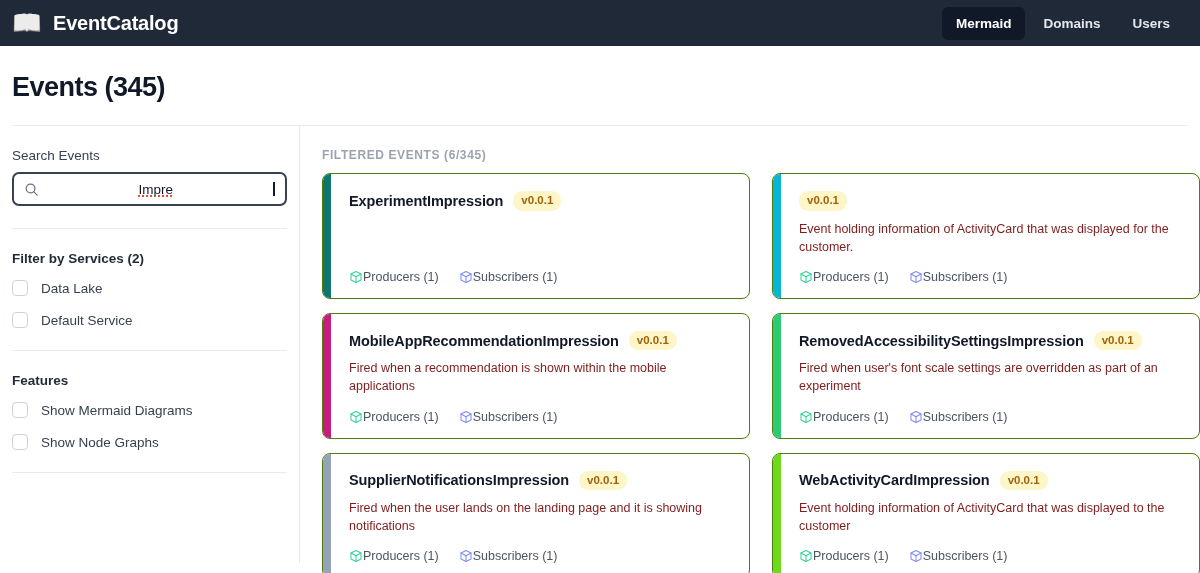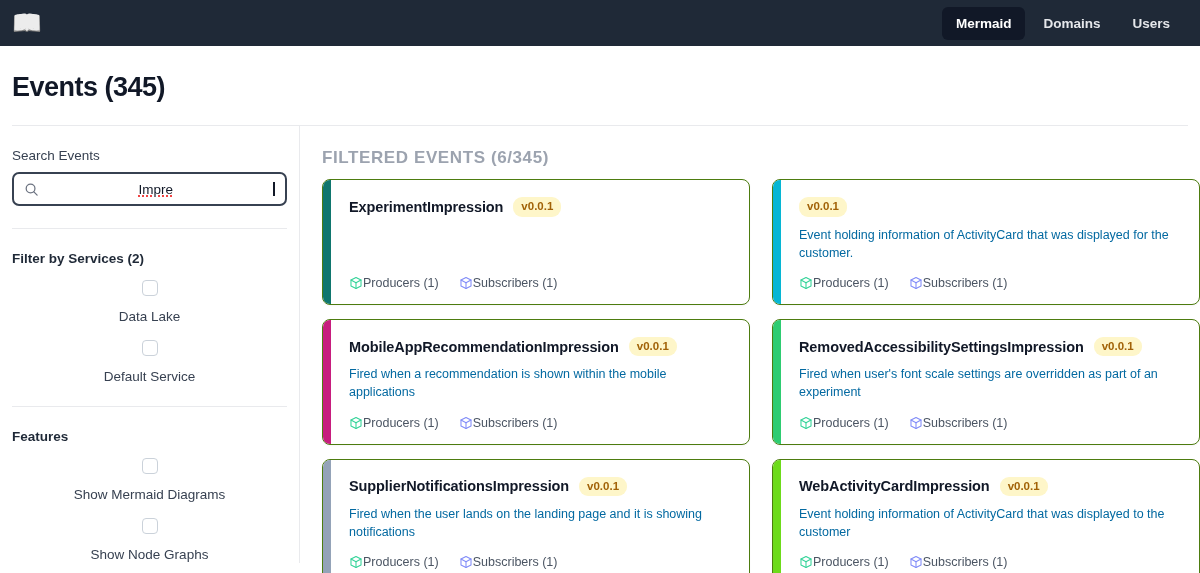--- a/index.html
+++ b/index.html
@@ -139,42 +139,41 @@
     font-weight: bold;
     color: #1f2937;
     margin: 22px 0 14px 0;
   }
   .check-row {
     display: flex;
     align-items: center;
     gap: 13px;
     margin-bottom: 16px;
     cursor: pointer;
-    flex-direction: column;
   }
   .checkbox {
     width: 16px; height: 16px;
     flex: 0 0 16px;
     border: 1px solid #cbd2da;
     border-radius: 4px;
     background: #fff;
   }
   .check-label {
     font-size: 13.5px;
     color: #374151;
   }
 
   
   .main {
     flex: 1 1 auto;
     padding: 22px 0 0 22px;
     min-width: 0;
   }
   .filtered-label {
-    font-size: 17px;
+    font-size: 12px;
     font-weight: bold;
     letter-spacing: 0.6px;
     color: #9ca3af;
     margin-bottom: 11px;
   }
 
   .card-grid {
     display: grid;
     grid-template-columns: 1fr 1fr;
     gap: 14px 22px;
@@ -219,21 +218,21 @@
     color: #a16207;
     background: #fef6c9;
     border-radius: 9px;
     padding: 2px 8px;
     line-height: 1.35;
     white-space: nowrap;
   }
   .card-desc {
     font-size: 12.5px;
     line-height: 1.45;
-    color: #0369a1;
+    color: #7f1d1d;
     margin-top: 9px;
   }
   .card-meta {
     margin-top: auto;
     padding-top: 14px;
     display: flex;
     align-items: center;
     gap: 20px;
   }
   .meta-item {
@@ -244,20 +243,21 @@
     font-size: 12.5px;
     color: #4b5563;
   }
 </style>
 </head>
 <body>
 
 <div class="topbar">
   <div class="brand">
     <span class="brand-logo">📖</span>
+    <span class="brand-name">EventCatalog</span>
   </div>
   <div class="nav-links">
     <div class="nav-link active">Mermaid</div>
     <div class="nav-link">Domains</div>
     <div class="nav-link">Users</div>
   </div>
 </div>
 
 <div class="page-head">
   <div class="page-title">Events (345)</div>

